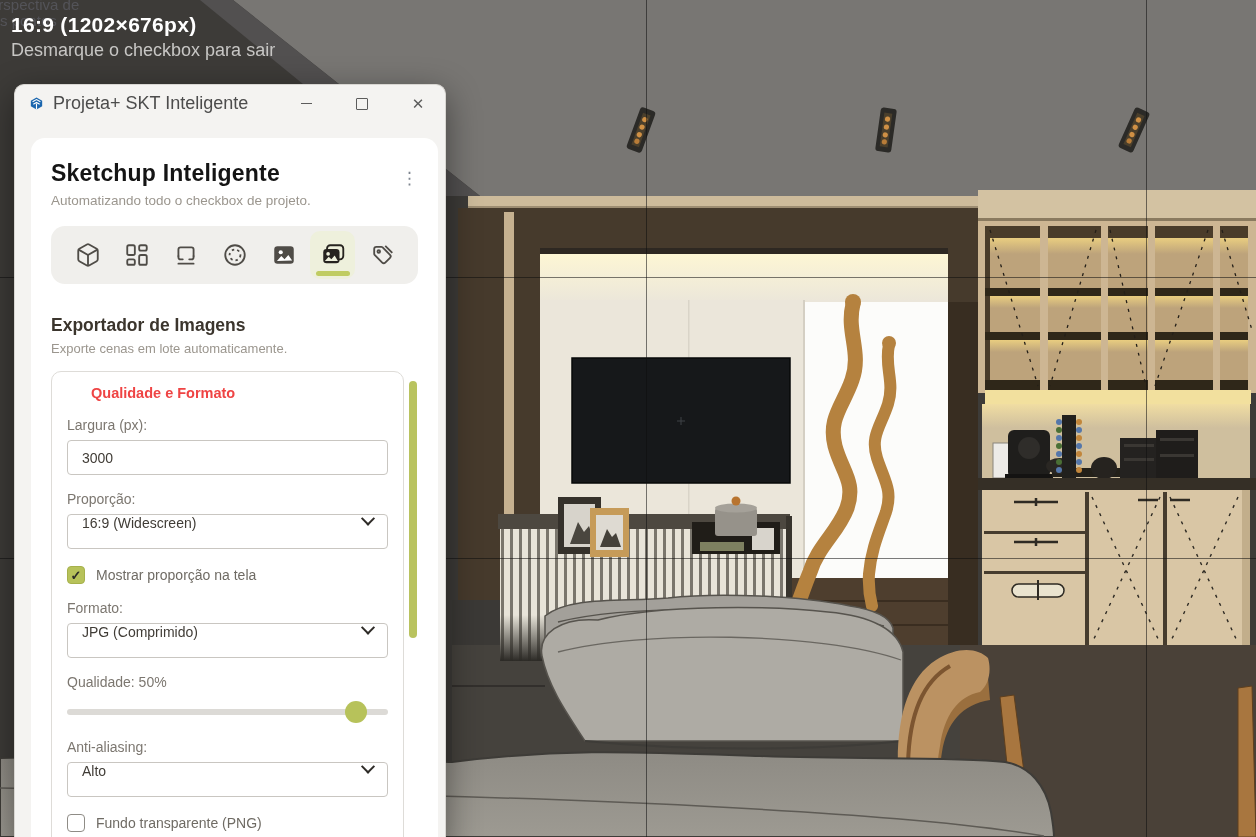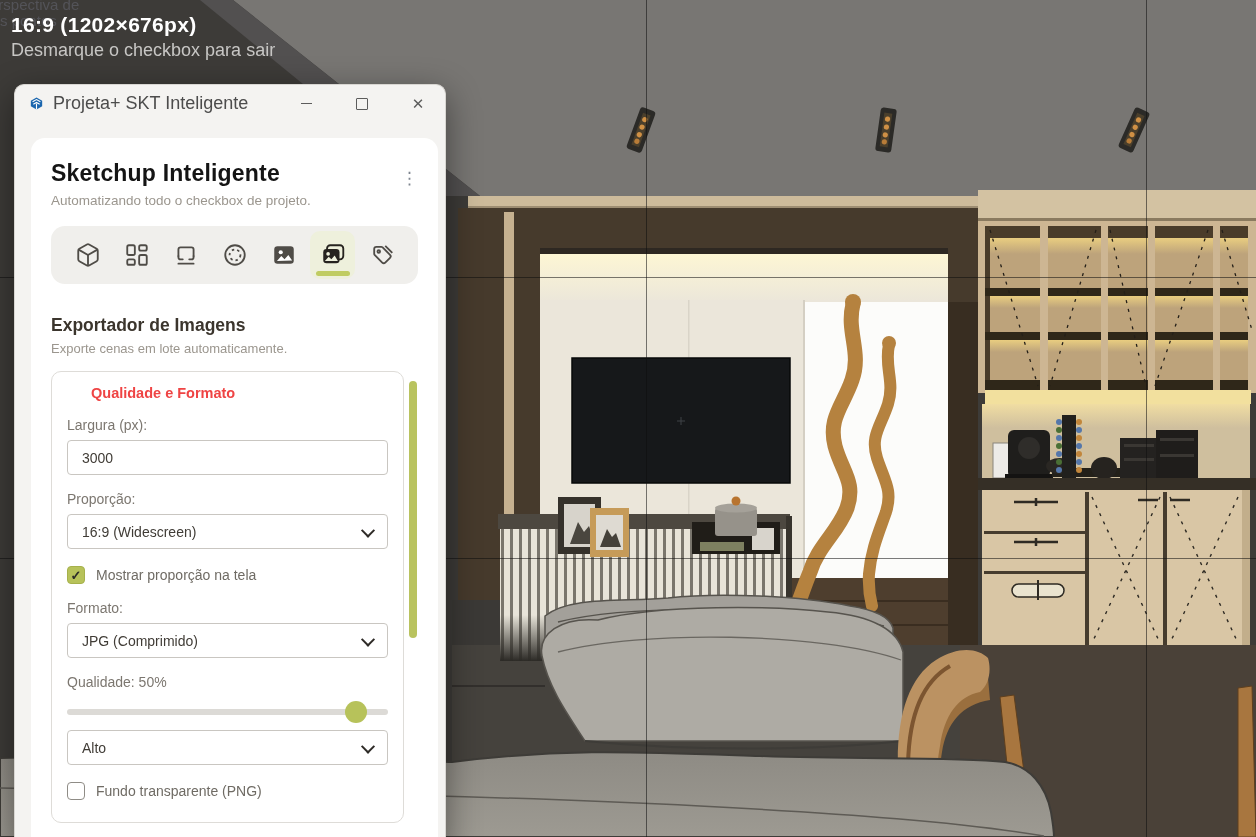--- a/index.html
+++ b/index.html
@@ -56,21 +56,21 @@
   .section-title{margin-top:31px;font-size:17.5px;font-weight:bold;color:#3b352d;}
   .section-sub{font-size:13px;color:#9b968e;margin-top:5px;}
 
   .formbox{margin-top:15px;width:353px;border:1px solid #dedcd8;border-radius:10px;
     padding:13px 15px 22px;box-sizing:border-box;}
   .box-title{font-size:14.5px;font-weight:bold;color:#ef4444;margin-left:24px;}
   .flabel{margin-top:16px;font-size:14px;color:#7c7770;}
   .finput,.fselect{margin-top:7px;width:100%;height:35px;border:1px solid #c9c6c1;
     border-radius:4px;font-size:14px;color:#403c36;padding:0 14px;background:#fff;
     box-sizing:border-box;font-family:"Liberation Sans",sans-serif;}
-  .fselect{display:flex;align-items:center;justify-content:space-between;gap:36px;}
+  .fselect{display:flex;align-items:flex-start;justify-content:space-between;gap:36px;}
   .chev{width:8px;height:8px;border-right:2px solid #2e2b27;border-bottom:2px solid #2e2b27;
     transform:rotate(45deg) translate(-1px,-1px);}
   .checkrow{margin-top:17px;display:flex;align-items:center;gap:11px;}
   .cbox{width:18px;height:18px;border-radius:4px;border:1.5px solid #8f8c86;background:#fff;
     display:flex;align-items:center;justify-content:center;font-size:13px;font-weight:bold;
     color:#2c2c28;box-sizing:border-box;}
   .cbox.checked{background:#b7c25a;border-color:#a6b14c;}
   .clabel{font-size:14px;color:#6f6b64;}
   .slider{margin-top:11px;position:relative;height:22px;}
   .slider .track{position:absolute;top:8px;left:0;right:0;height:6px;border-radius:3px;
@@ -468,20 +468,21 @@
         <span>JPG (Comprimido)</span>
         <span class="chev"></span>
       </div>
 
       <div class="flabel">Qualidade: 50%</div>
       <div class="slider">
         <div class="track"></div>
         <div class="thumb" id="quality-thumb" style="left: 90%;"></div>
       </div>
 
+      <div class="flabel">Anti-aliasing:</div>
       <div class="fselect">
         <span>Alto</span>
         <span class="chev"></span>
       </div>
 
       <div class="checkrow">
         <span class="cbox"></span>
         <span class="clabel">Fundo transparente (PNG)</span>
       </div>
     </div>

